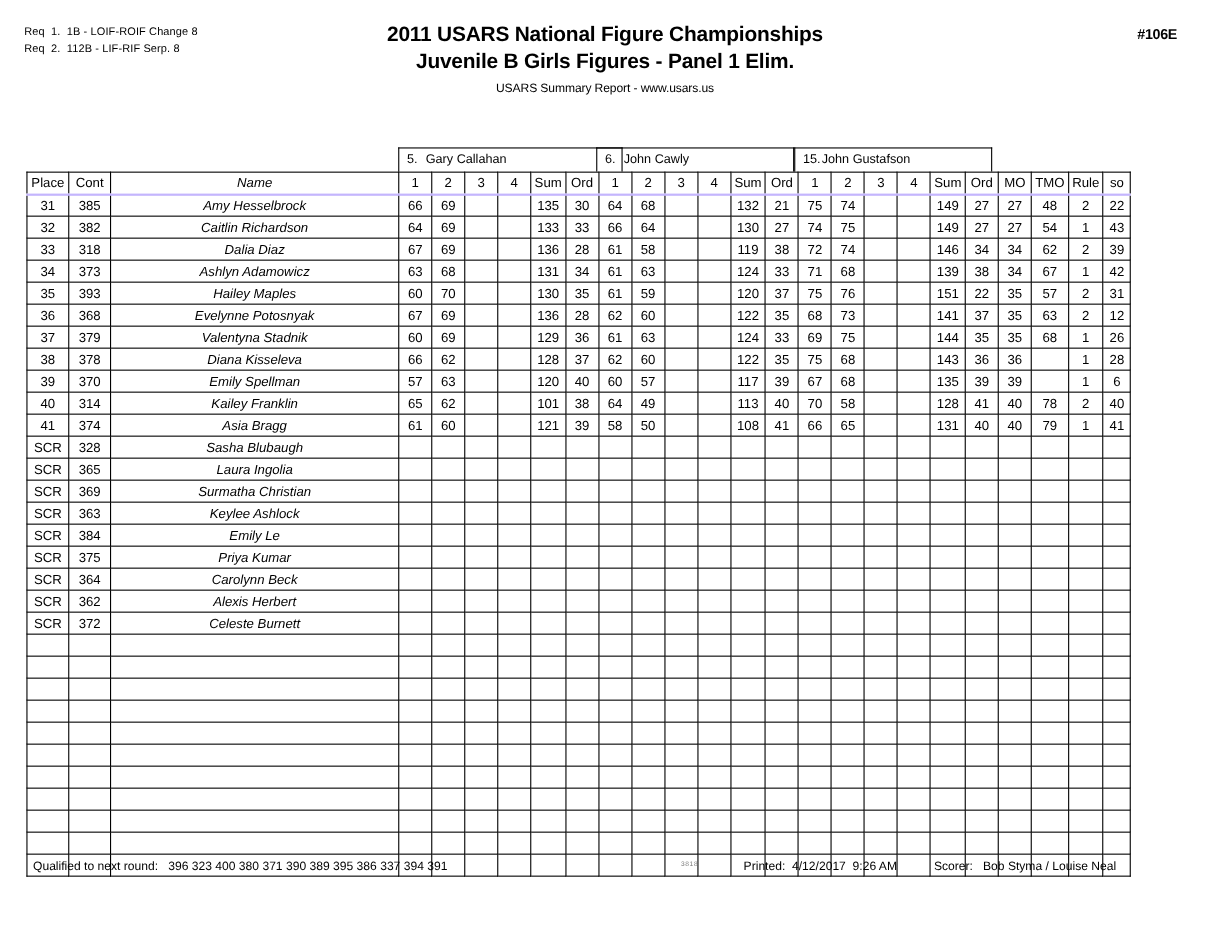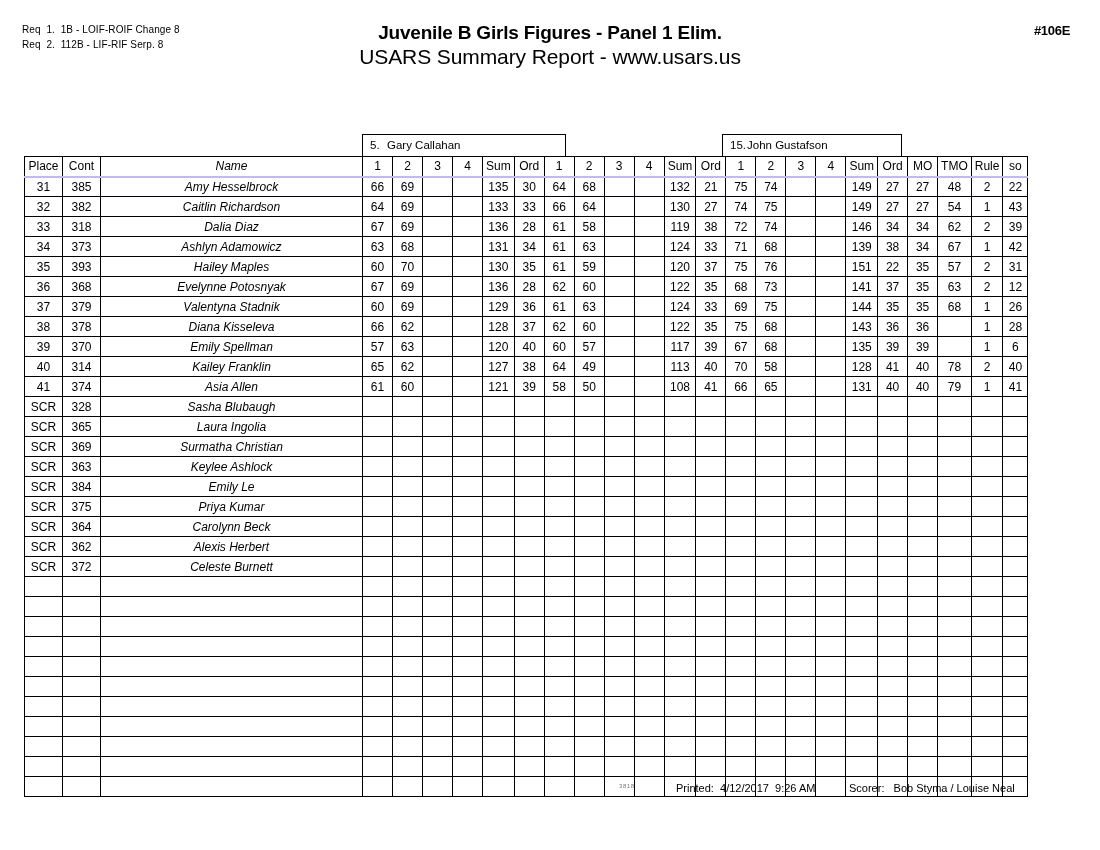--- a/index.html
+++ b/index.html
@@ -11,21 +11,21 @@
     overflow:hidden;
     position:relative;
   }
   
   .req-block{position:absolute;left:22px;top:22px;font-size:10px;line-height:15px;letter-spacing:.1px;}
   .req-line{white-space:pre;}
   .titles{position:absolute;left:0;top:20px;width:1100px;text-align:center;}
   .t1{font-size:19px;font-weight:bold;line-height:24px;letter-spacing:-.2px;}
   .t2{font-size:13px;line-height:19px;letter-spacing:-.1px;}
   .t3{font-size:19px;font-weight:bold;line-height:26px;letter-spacing:-.2px;}
-  .t4{font-size:21px;line-height:22px;letter-spacing:-.1px;}
+  .t4{font-size:11px;line-height:22px;letter-spacing:-.1px;}
   .eventno{position:absolute;right:30px;top:23px;font-size:13px;font-weight:bold;letter-spacing:-.3px;}
 
   
   .judges{position:absolute;left:24px;top:134px;width:1012px;height:22px;}
   .jbox{position:absolute;top:0;height:22px;border:1.5px solid #000;border-bottom:none;
         box-sizing:border-box;font-size:11.5px;line-height:20px;padding-left:7px;white-space:nowrap;}
   .jbox .jnum{display:inline-block;min-width:17px;}
 
   
   table.grid{
@@ -72,29 +72,33 @@
 </style>
 </head>
 <body>
 
 <div class="req-block">
   <div class="req-line">Req  1.  1B - LOIF-ROIF Change 8</div>
   <div class="req-line">Req  2.  112B - LIF-RIF Serp. 8</div>
 </div>
 
 <div class="titles">
+  <div class="t1">2011 USARS National Figure Championships</div>
   <div class="t3">Juvenile B Girls Figures - Panel 1 Elim.</div>
   <div class="t4">USARS Summary Report - www.usars.us</div>
 </div>
 
 <div class="eventno">#106E</div>
 
 <div class="judges">
   <div class="jbox" style="left:338px;width:204px;">
     <span class="jnum">5.</span><span>Gary Callahan</span>
+  </div>
+  <div class="jbox" style="left:518px;width:180px;">
+    <span class="jnum">6.</span><span>John Cawly</span>
   </div>
   <div class="jbox" style="left:698px;width:180px;">
     <span class="jnum">15.</span><span>John Gustafson</span>
   </div>
 </div>
 
 <table class="grid">
   <thead>
     <tr>
       <th class="hdr-place">Place</th>
@@ -373,21 +377,21 @@
         <td class="w-so">6</td>
       </tr>
       <tr>
         <td>40</td>
         <td>314</td>
         <td class="name">Kailey Franklin</td>
         <td class="w-score">65</td>
         <td class="w-score">62</td>
         <td class="w-score"></td>
         <td class="w-score"></td>
-        <td class="w-sum sum">127</td>
+        <td class="w-sum sum">101</td>
         <td class="w-ord ord">38</td>
         <td class="w-score">64</td>
         <td class="w-score">49</td>
         <td class="w-score"></td>
         <td class="w-score"></td>
         <td class="w-sum sum">113</td>
         <td class="w-ord ord">40</td>
         <td class="w-score">70</td>
         <td class="w-score">58</td>
         <td class="w-score"></td>
@@ -395,21 +399,21 @@
         <td class="w-sum sum">128</td>
         <td class="w-ord ord">41</td>
         <td class="w-mo">40</td>
         <td class="w-tmo">78</td>
         <td class="w-rule">2</td>
         <td class="w-so">40</td>
       </tr>
       <tr>
         <td>41</td>
         <td>374</td>
-        <td class="name">Asia Allen</td>
+        <td class="name">Asia Bragg</td>
         <td class="w-score">61</td>
         <td class="w-score">60</td>
         <td class="w-score"></td>
         <td class="w-score"></td>
         <td class="w-sum sum">121</td>
         <td class="w-ord ord">39</td>
         <td class="w-score">58</td>
         <td class="w-score">50</td>
         <td class="w-score"></td>
         <td class="w-score"></td>
@@ -963,16 +967,17 @@
         <td class="w-ord ord"></td>
         <td class="w-mo"></td>
         <td class="w-tmo"></td>
         <td class="w-rule"></td>
         <td class="w-so"></td>
       </tr>
     </tbody>
 </table>
 
 <div class="footer">
+  <div class="f-qual">Qualified to next round:   396 323 400 380 371 390 389 395 386 337 394 391</div>
   <div class="f-tiny">3818</div>
   <div class="f-print">Printed:  4/12/2017  9:26 AM</div>
   <div class="f-scorer">Scorer:   Bob Styma / Louise Neal</div>
 </div>
 
 </body></html>

